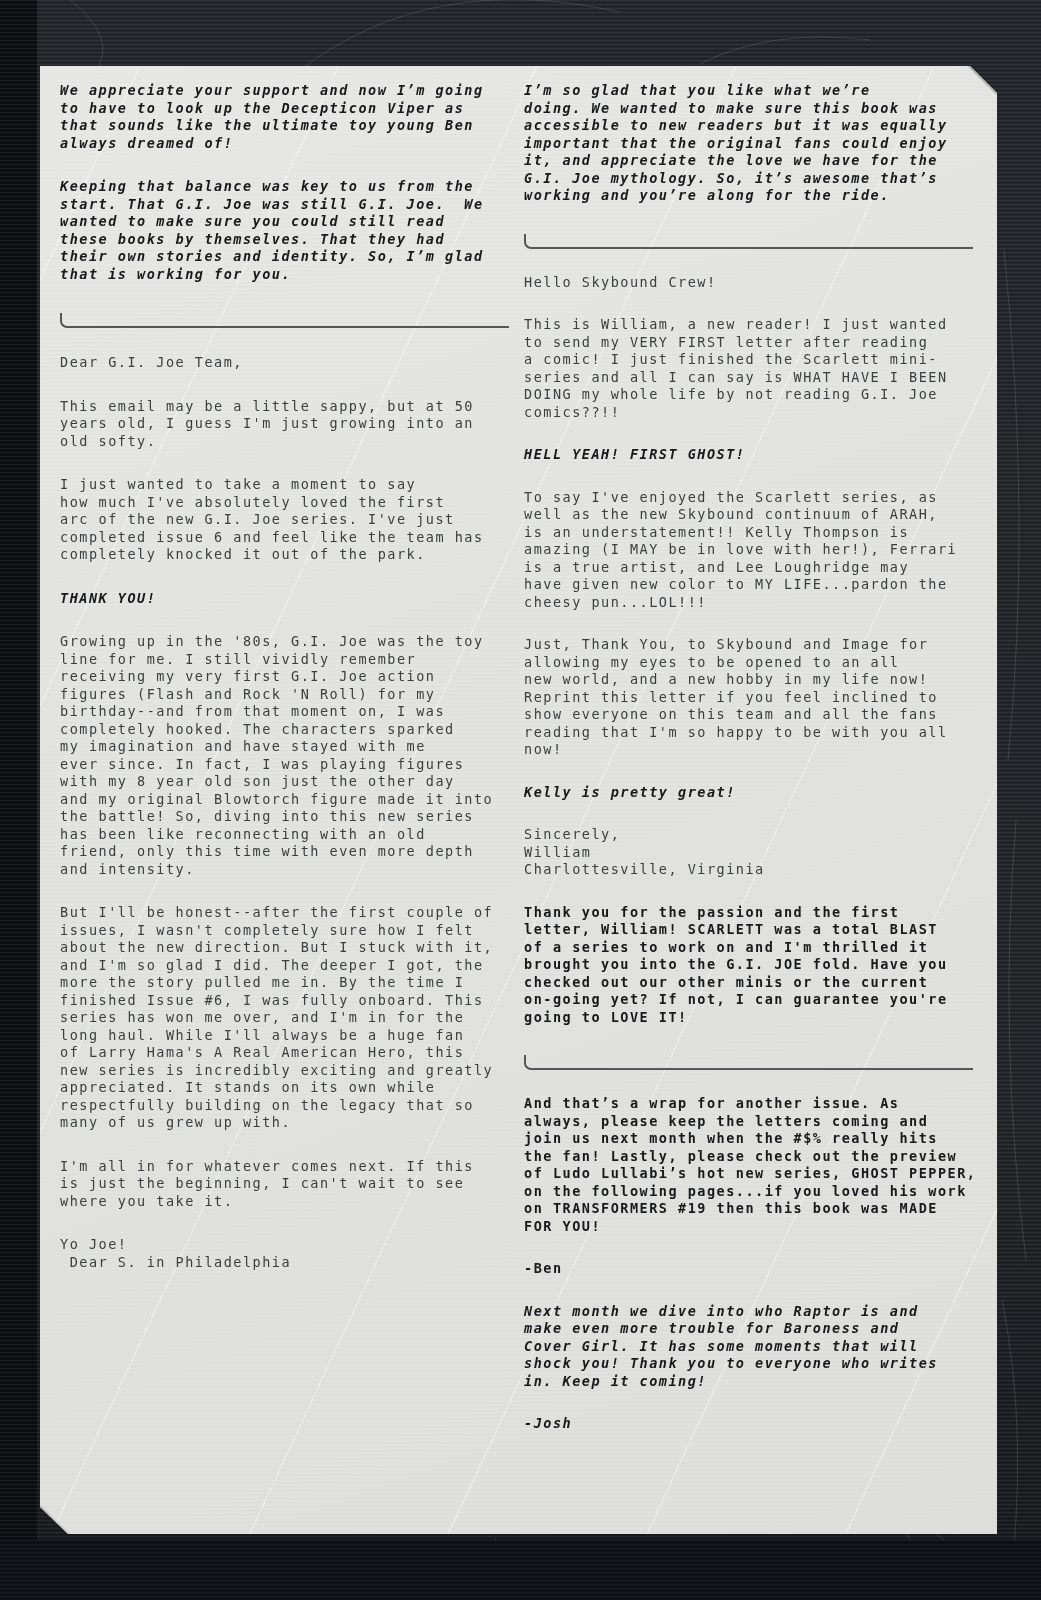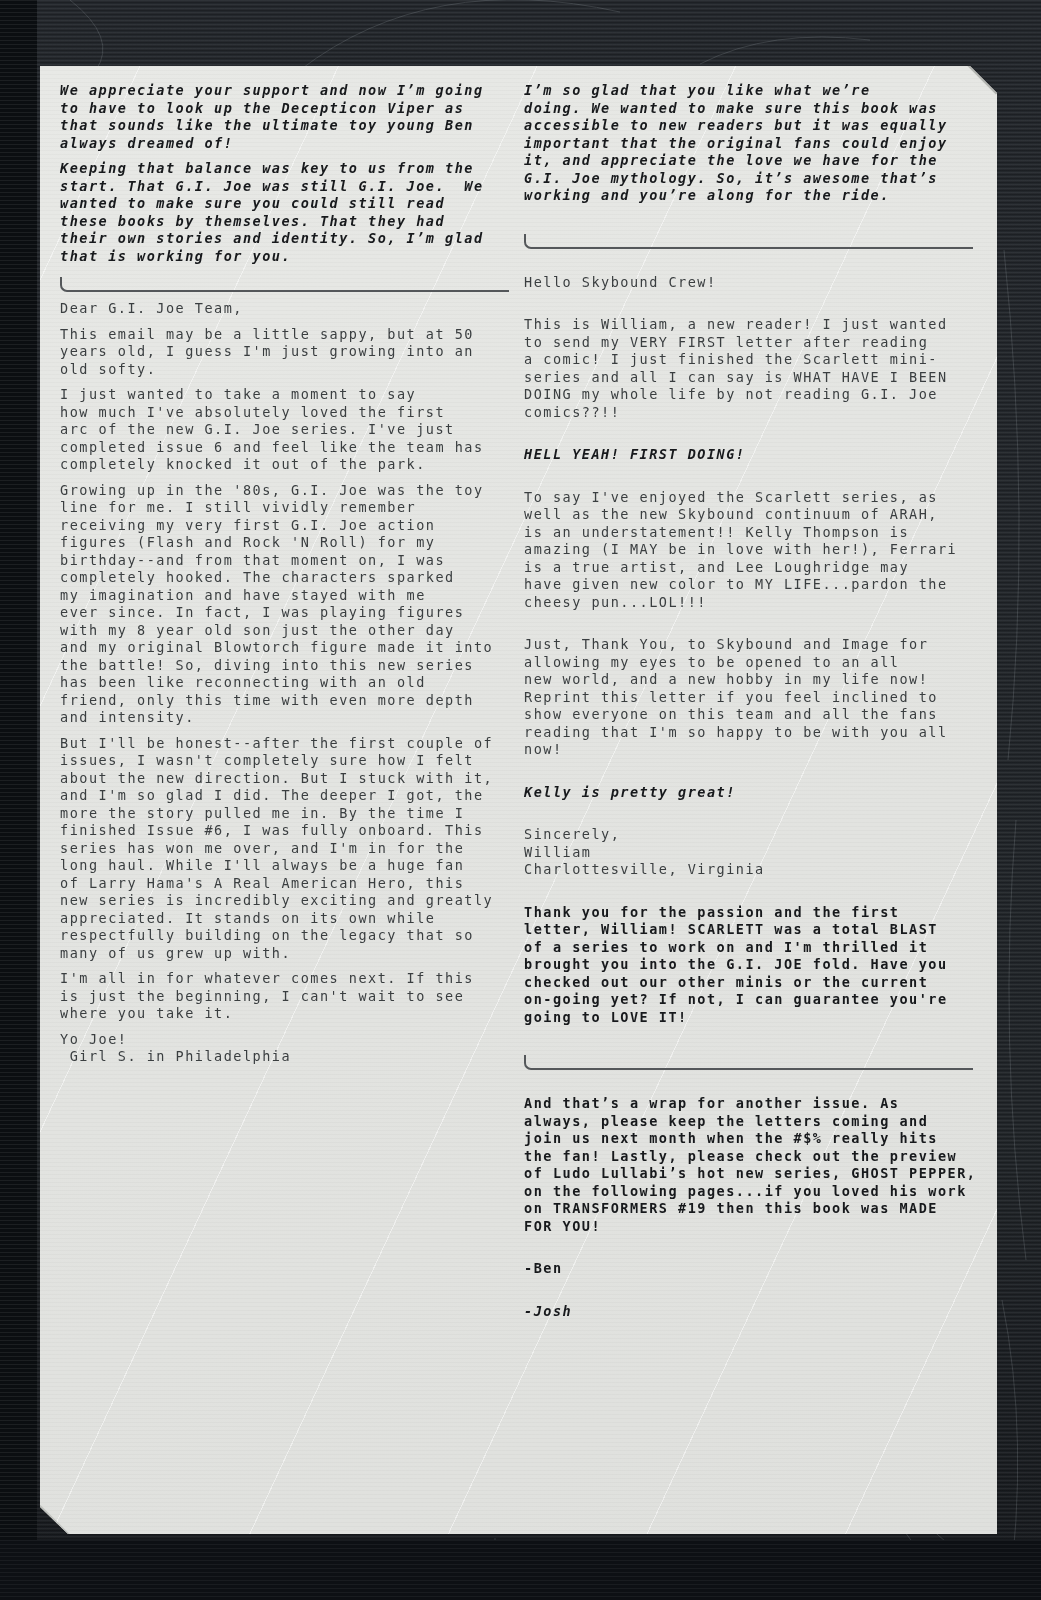--- a/index.html
+++ b/index.html
@@ -48,21 +48,21 @@
     position: absolute; top: 11px; right: -6px; width: 42px; height: 3px;
     background: #b4b6b2; transform: rotate(45deg);
   }
   .corner-edge-bl {
     position: absolute; bottom: 11px; left: -7px; width: 44px; height: 3px;
     background: #c0c2be; transform: rotate(45deg);
   }
 
   
   .col { position: absolute; top: 16px; display: flex; flex-direction: column; }
-  .col-left  { left: 20px;  width: 456px; gap: 8px; }
+  .col-left  { left: 20px;  width: 456px; gap: 26px; }
   .col-right { left: 484px; width: 466px; gap: 25px; }
 
   .p {
     font-size: 13.5px; line-height: 17.5px; letter-spacing: 1.5px;
     white-space: pre-wrap; color: #3a3e40; margin: 0;
   }
   .b  { font-weight: bold; color: #17191c; }
   .i  { font-style: italic; }
 
   .divider {
@@ -119,20 +119,21 @@
     <div class="divider"></div>
     <p class="p">Dear G.I. Joe Team,</p>
     <p class="p">This email may be a little sappy, but at 50
 years old, I guess I'm just growing into an
 old softy.</p>
     <p class="p">I just wanted to take a moment to say
 how much I've absolutely loved the first
 arc of the new G.I. Joe series. I've just
 completed issue 6 and feel like the team has
 completely knocked it out of the park.</p>
+    <p class="p b i">THANK YOU!</p>
     <p class="p">Growing up in the '80s, G.I. Joe was the toy
 line for me. I still vividly remember
 receiving my very first G.I. Joe action
 figures (Flash and Rock 'N Roll) for my
 birthday--and from that moment on, I was
 completely hooked. The characters sparked
 my imagination and have stayed with me
 ever since. In fact, I was playing figures
 with my 8 year old son just the other day
 and my original Blowtorch figure made it into
@@ -150,40 +151,40 @@
 long haul. While I'll always be a huge fan
 of Larry Hama's A Real American Hero, this
 new series is incredibly exciting and greatly
 appreciated. It stands on its own while
 respectfully building on the legacy that so
 many of us grew up with.</p>
     <p class="p">I'm all in for whatever comes next. If this
 is just the beginning, I can't wait to see
 where you take it.</p>
     <p class="p">Yo Joe!
- Girl S. in Philadelphia</p>
+ Dear S. in Philadelphia</p>
   </div>
 
   <div class="col col-right">
     <p class="p b i">I’m so glad that you like what we’re
 doing. We wanted to make sure this book was
 accessible to new readers but it was equally
 important that the original fans could enjoy
 it, and appreciate the love we have for the
 G.I. Joe mythology. So, it’s awesome that’s
 working and you’re along for the ride.</p>
     <div class="divider"></div>
     <p class="p">Hello Skybound Crew!</p>
     <p class="p">This is William, a new reader! I just wanted
 to send my VERY FIRST letter after reading
 a comic! I just finished the Scarlett mini-
 series and all I can say is WHAT HAVE I BEEN
 DOING my whole life by not reading G.I. Joe
 comics??!!</p>
-    <p class="p b i">HELL YEAH! FIRST DOING!</p>
+    <p class="p b i">HELL YEAH! FIRST GHOST!</p>
     <p class="p">To say I've enjoyed the Scarlett series, as
 well as the new Skybound continuum of ARAH,
 is an understatement!! Kelly Thompson is
 amazing (I MAY be in love with her!), Ferrari
 is a true artist, and Lee Loughridge may
 have given new color to MY LIFE...pardon the
 cheesy pun...LOL!!!</p>
     <p class="p">Just, Thank You, to Skybound and Image for
 allowing my eyes to be opened to an all
 new world, and a new hobby in my life now!
@@ -205,15 +206,20 @@
     <div class="divider"></div>
     <p class="p b">And that’s a wrap for another issue. As
 always, please keep the letters coming and
 join us next month when the #$% really hits
 the fan! Lastly, please check out the preview
 of Ludo Lullabi’s hot new series, GHOST PEPPER,
 on the following pages...if you loved his work
 on TRANSFORMERS #19 then this book was MADE
 FOR YOU!</p>
     <p class="p b">-Ben</p>
+    <p class="p b i">Next month we dive into who Raptor is and
+make even more trouble for Baroness and
+Cover Girl. It has some moments that will
+shock you! Thank you to everyone who writes
+in. Keep it coming!</p>
     <p class="p b i">-Josh</p>
   </div>
 </div>
 
 </body></html>

